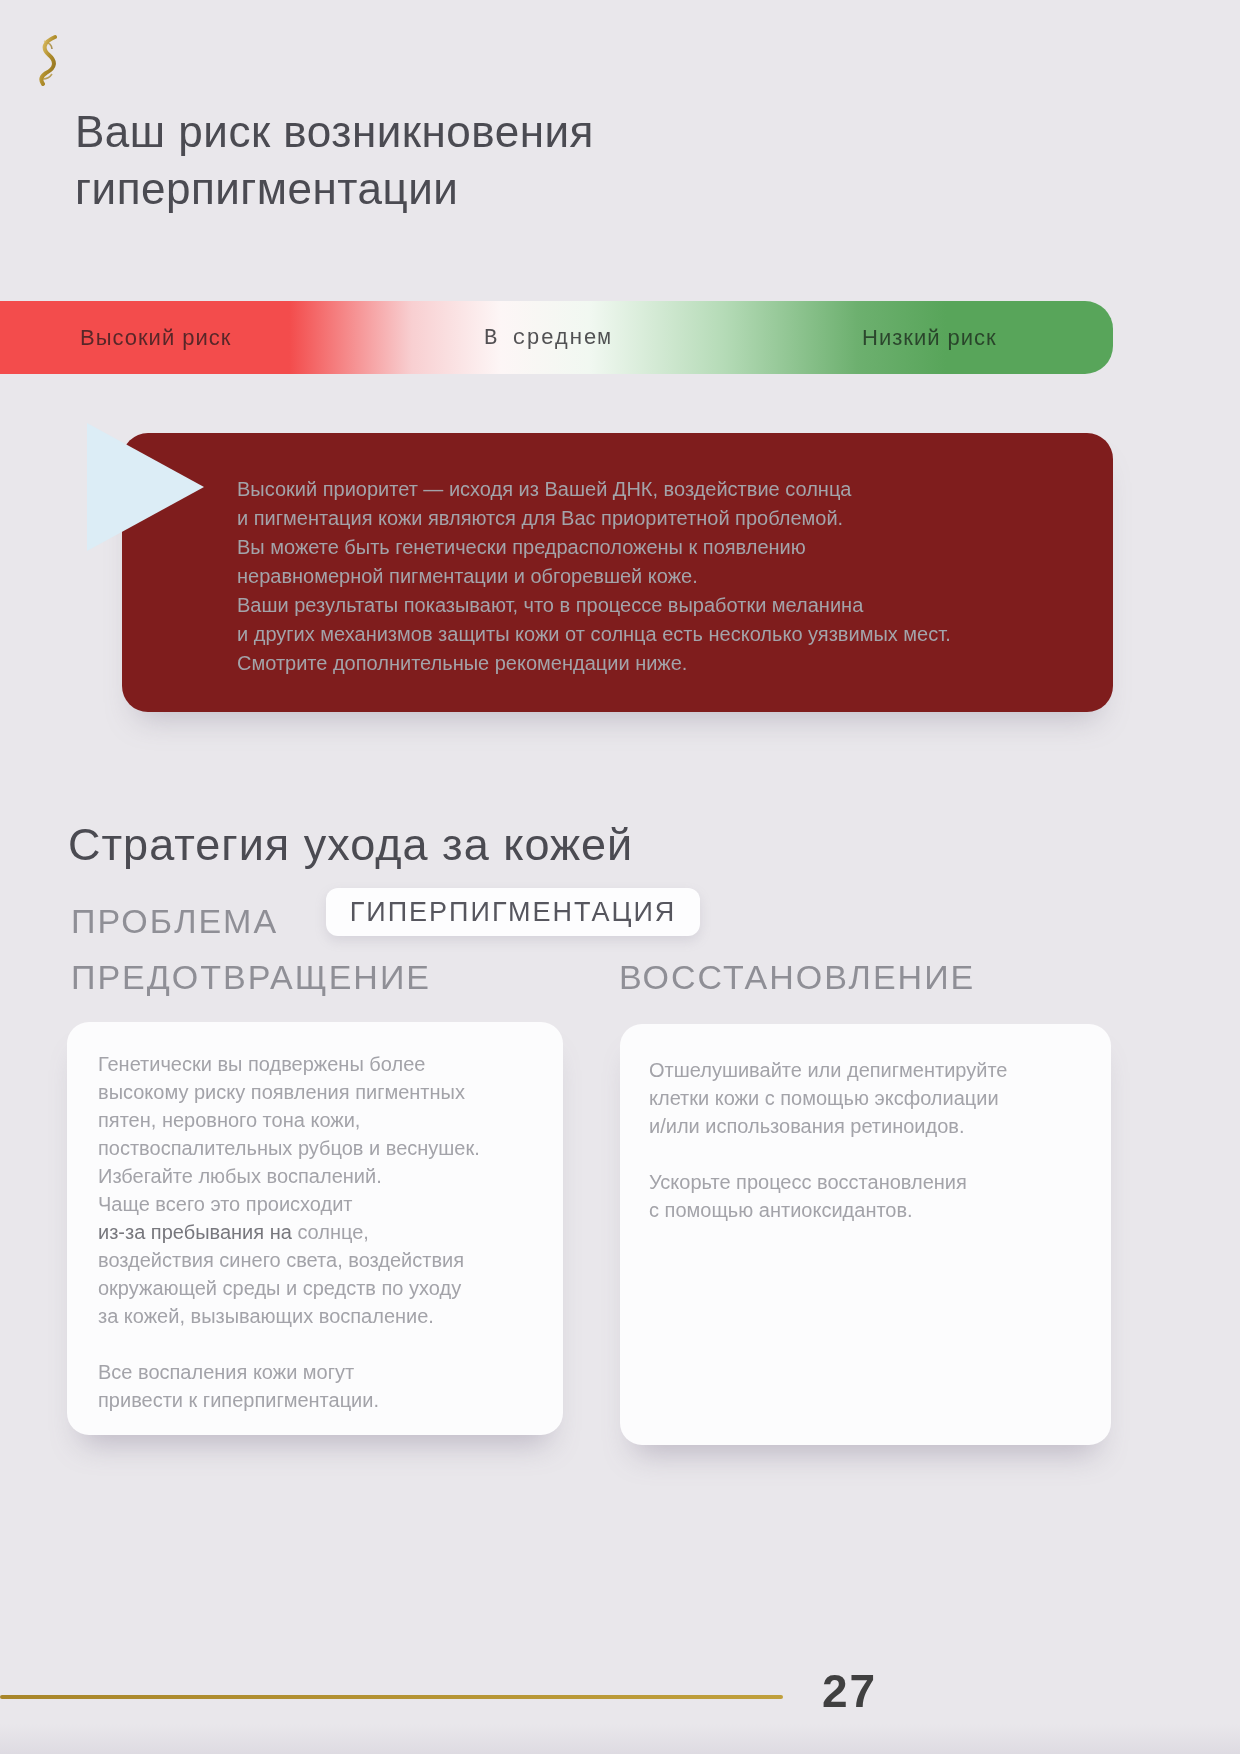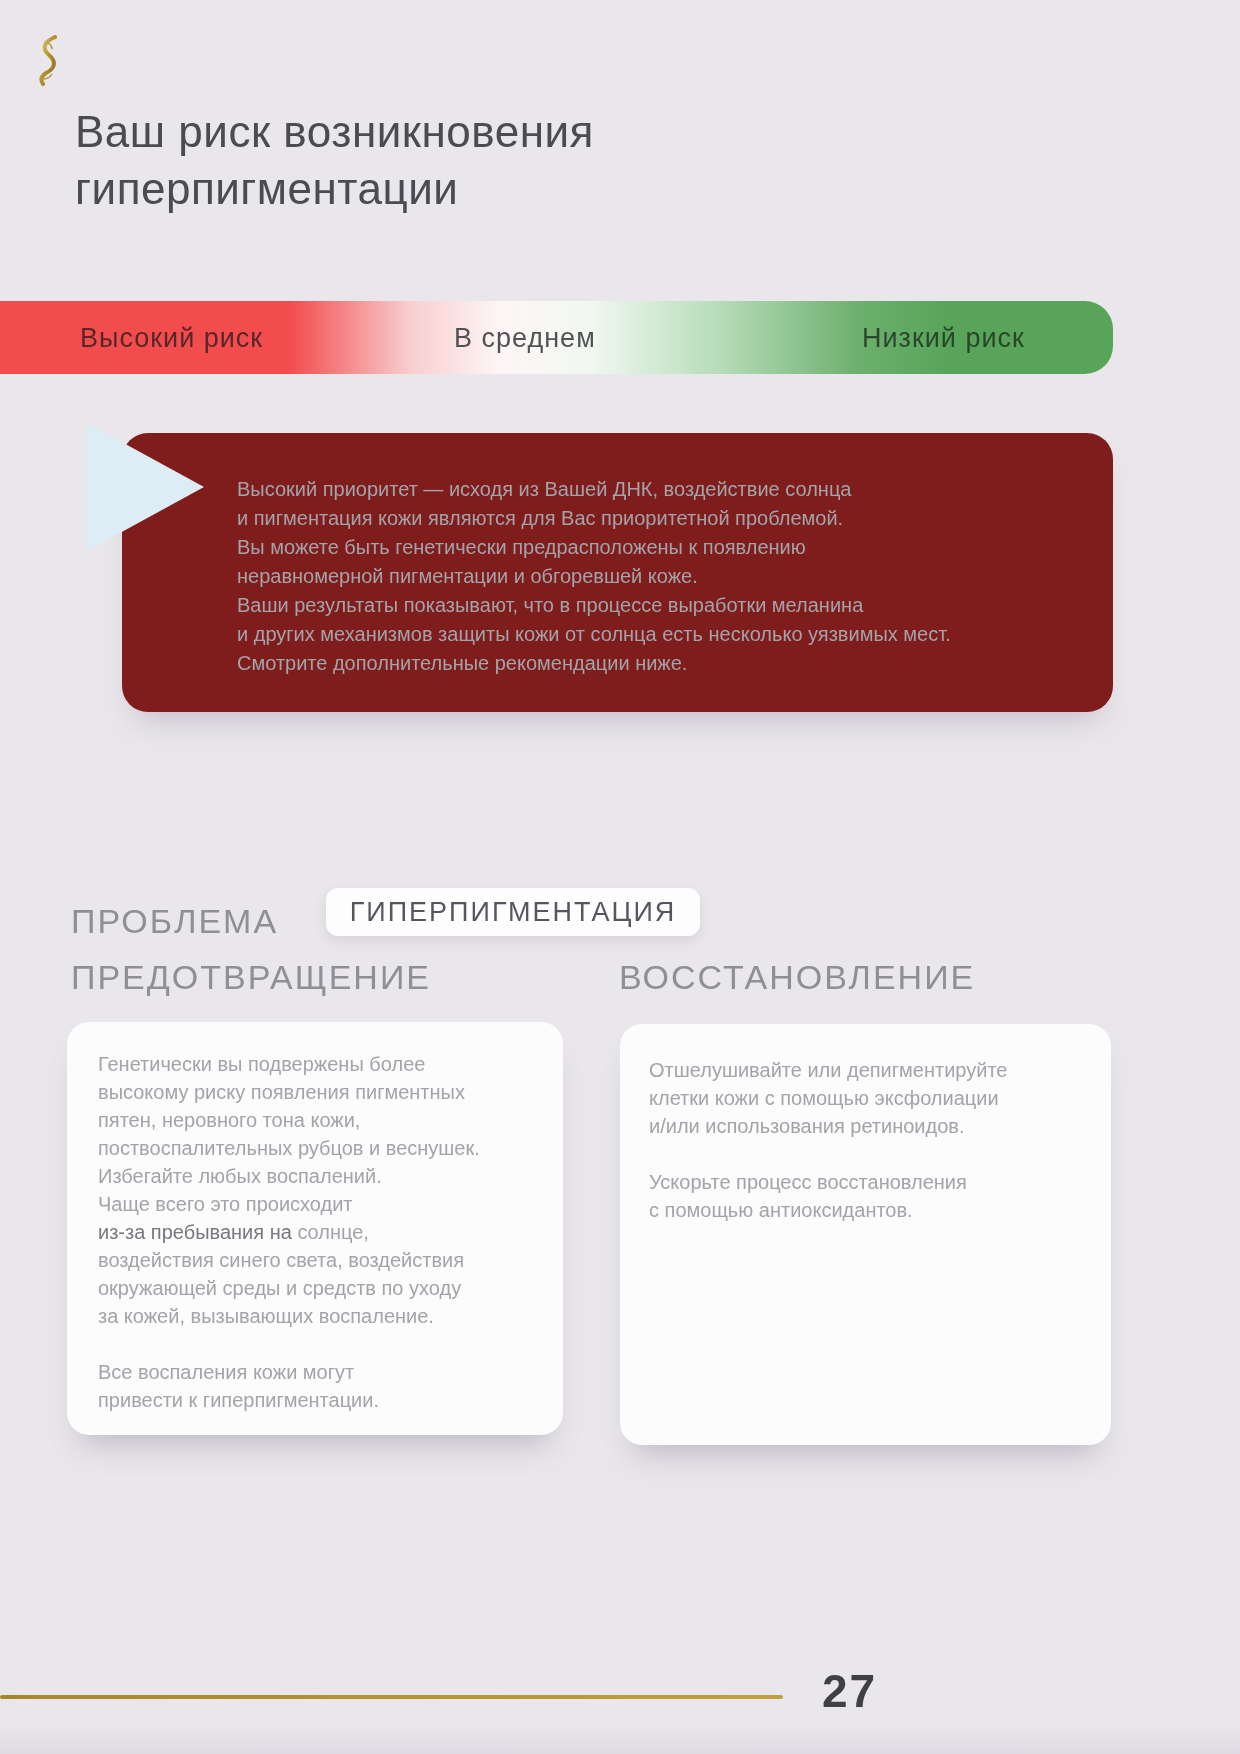--- a/index.html
+++ b/index.html
@@ -29,26 +29,26 @@
     border-radius:0 28px 28px 0;
     background:linear-gradient(to right,
       #f34c4c 0%, #f34c4c 26%,
       #f8cfd1 37%, #fdf6f6 45%,
       #f1f8f1 53%, #b5dbb7 65%,
       #6db06f 77%, #58a55a 85%, #58a55a 100%);
     z-index:1;
   }
   .bar-label{
     position:absolute;top:50%;transform:translateY(-50%);
-    font-size:27px;letter-spacing:1px;color:rgba(36,33,38,0.78);
+    font-size:22px;letter-spacing:1px;color:rgba(36,33,38,0.78);
     white-space:nowrap;
     text-align:center;
   }
   .bar-label.high{left:80px;color:rgba(52,30,33,0.82);}
-  .bar-label.medium{left:454px;color:rgba(40,40,44,0.8);}
+  .bar-label.medium{left:484px;color:rgba(40,40,44,0.8);font-family:Liberation Mono, monospace;}
   .bar-label.low{left:862px;color:rgba(30,48,32,0.82);}
 
   
   .you-marker{
     position:absolute;left:321px;top:213px;width:143px;height:154px;
     background:rgba(255,255,255,0.93);
     border-radius:18px;
     box-shadow:0 -6px 18px rgba(150,142,160,0.18), 0 8px 26px rgba(150,142,160,0.28);
     z-index:2;
     display:flex;justify-content:center;align-items:flex-start;
@@ -163,20 +163,21 @@
   <div class="note-card">
     <p class="note-text">Высокий приоритет — исходя из Вашей ДНК, воздействие солнца
 и пигментация кожи являются для Вас приоритетной проблемой.
 Вы можете быть генетически предрасположены к появлению
 неравномерной пигментации и обгоревшей коже.
 Ваши результаты показывают, что в процессе выработки меланина
 и других механизмов защиты кожи от солнца есть несколько уязвимых мест.
 Смотрите дополнительные рекомендации ниже.</p>
   </div>
 
+  <h2 class="strategy-heading">Стратегия ухода за кожей</h2>
 
   <span class="row-label problem-label">ПРОБЛЕМА</span>
   <div class="problem-chip">
     <span class="chip-text">ГИПЕРПИГМЕНТАЦИЯ</span>
   </div>
 
   <span class="row-label col-header-right">ВОССТАНОВЛЕНИЕ</span>
   <span class="row-label col-header-left">ПРЕДОТВРАЩЕНИЕ</span>
 
   <div class="info-card card-recovery">

